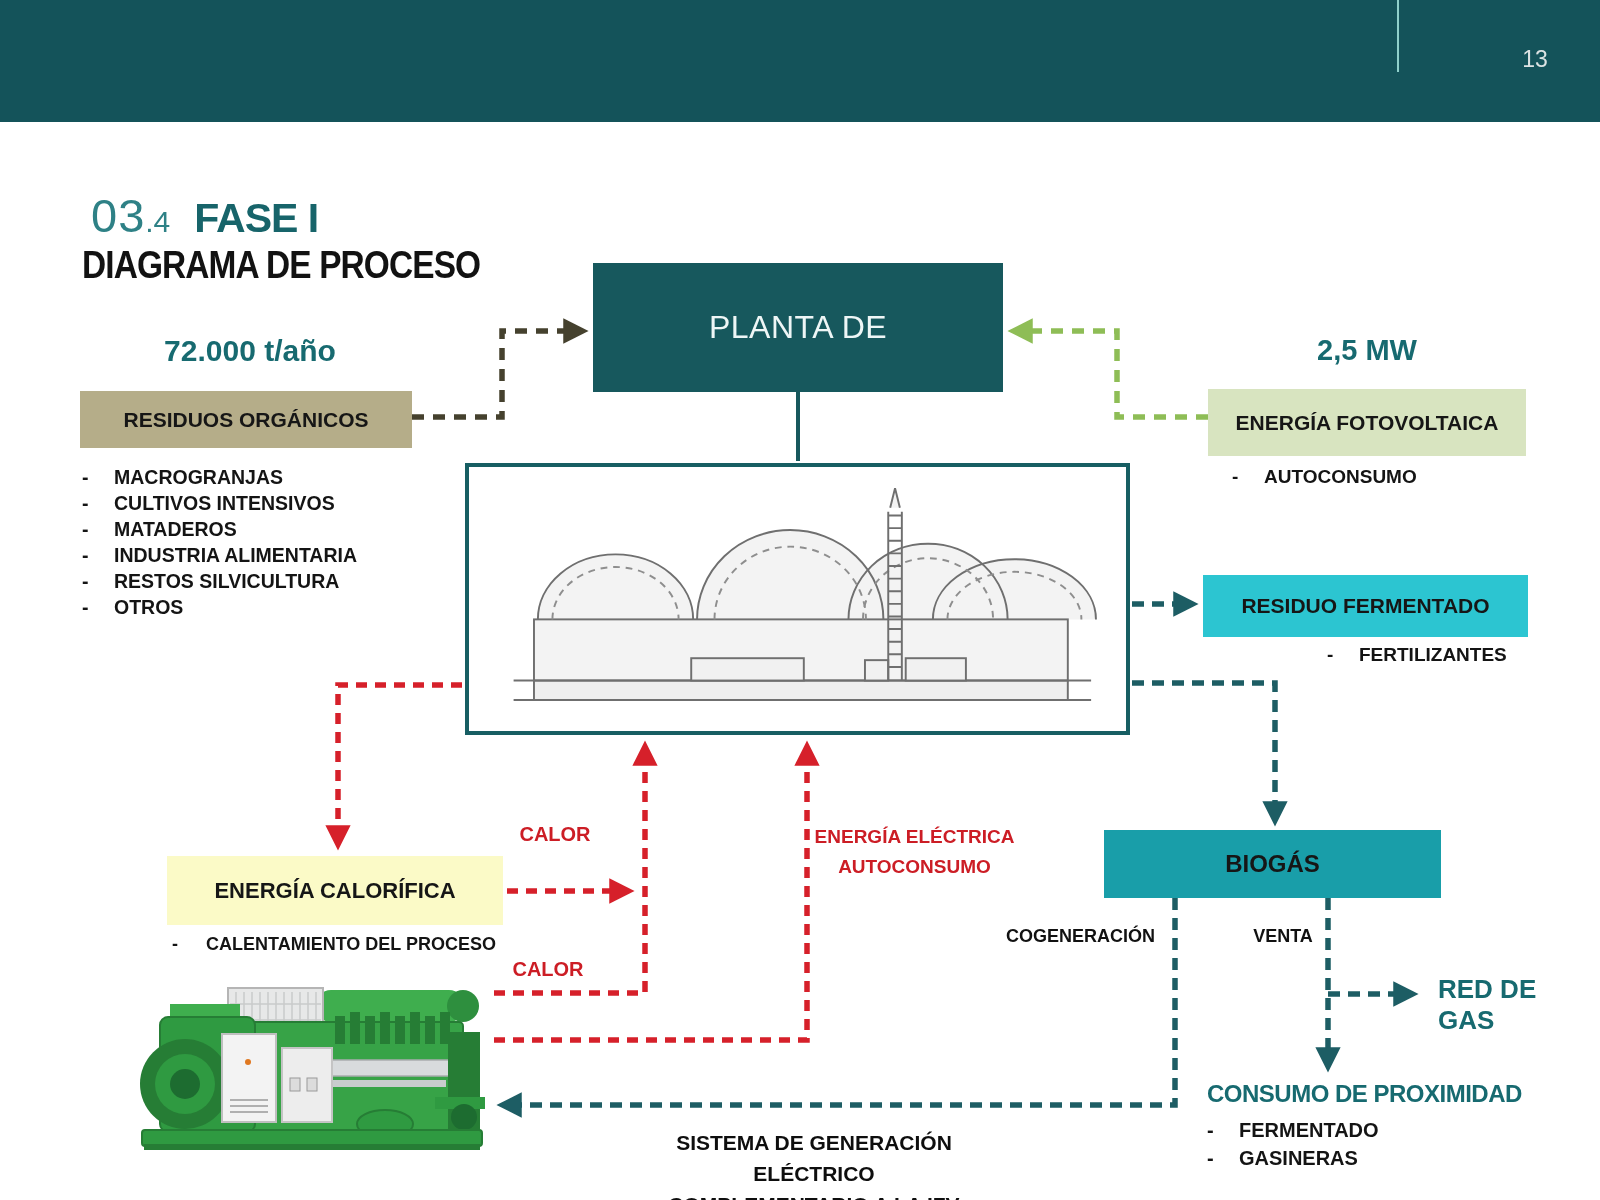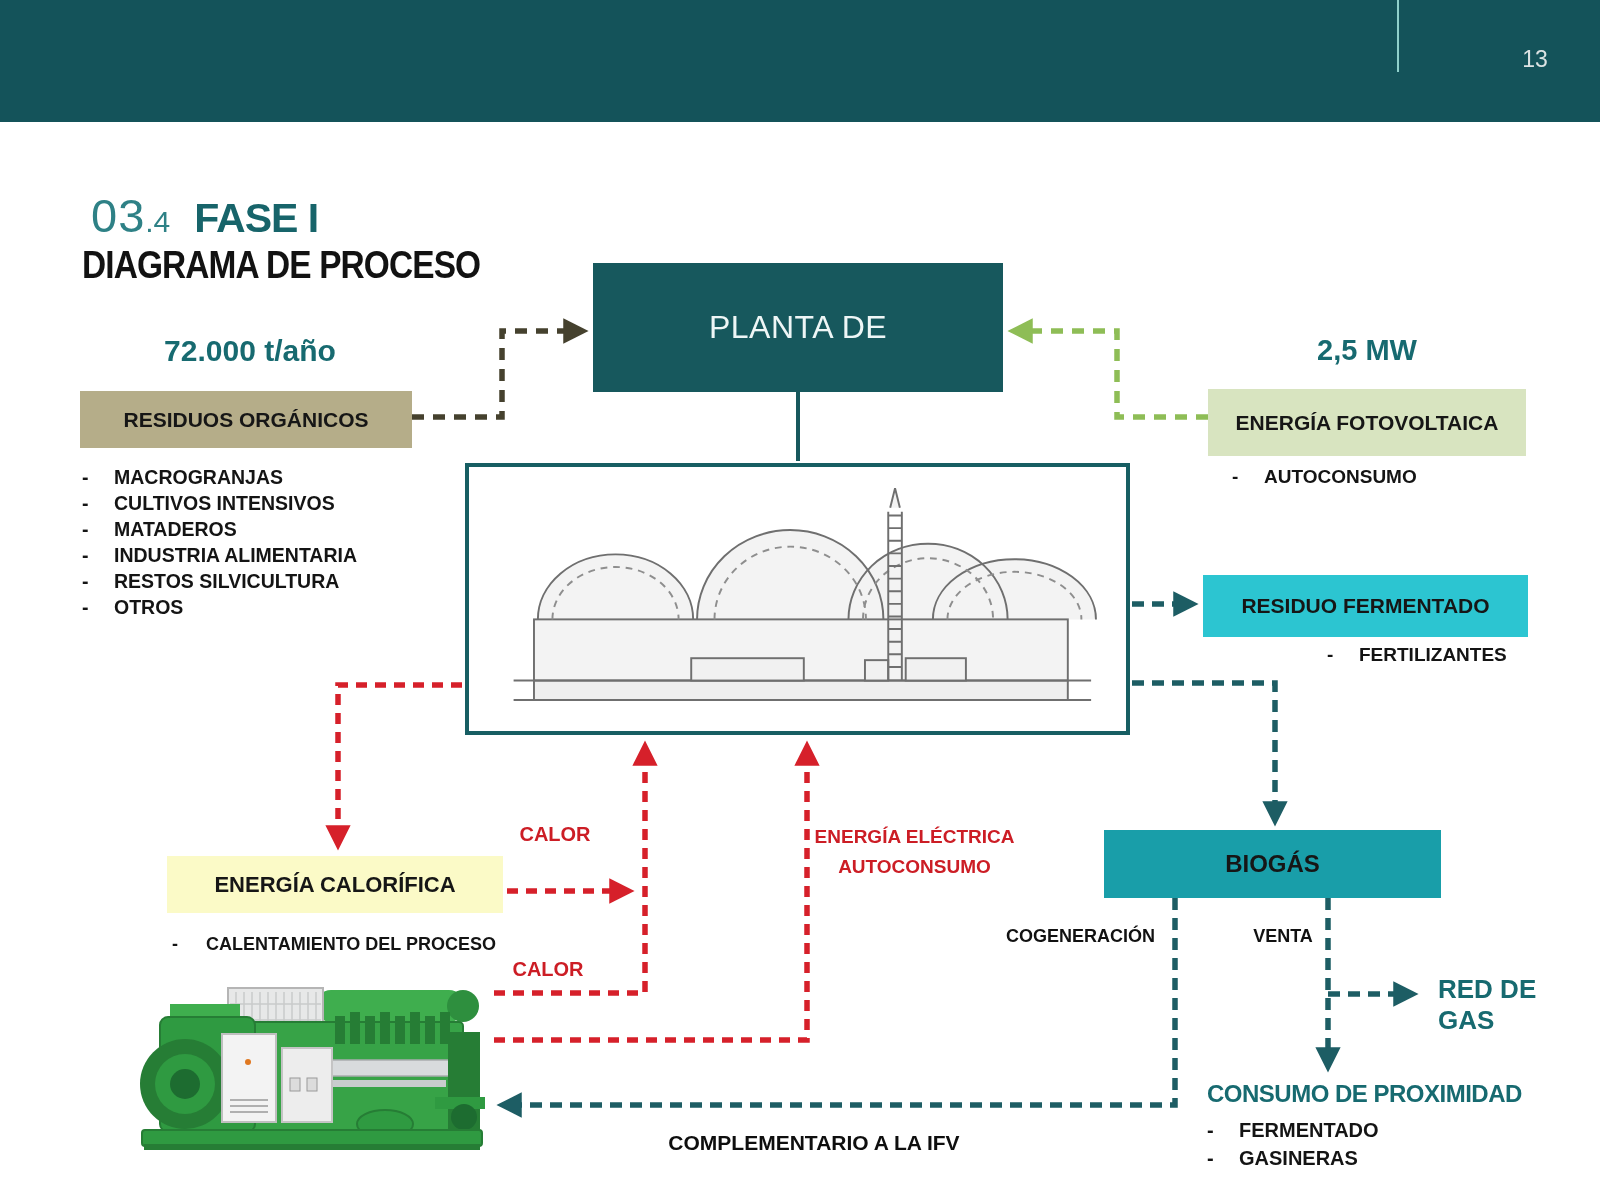--- a/index.html
+++ b/index.html
@@ -22,21 +22,21 @@
 
   
   .node { position:absolute; display:flex; align-items:center; justify-content:center;
           font-weight:700; font-size:21px; color:#161616; text-align:center; }
   .box-residuos   { left:80px;  top:391px; width:332px; height:57px; background:#b5ad89; }
   .box-planta     { left:593px; top:263px; width:410px; height:129px; background:#17585d;
                     font-size:32px; font-weight:400; color:#eef6f6; line-height:43px; letter-spacing:.5px; }
   .box-fv         { left:1208px; top:389px; width:318px; height:67px; background:#d8e4c0; }
   .box-rf         { left:1203px; top:575px; width:325px; height:62px; background:#2cc5d1; }
   .box-biogas     { left:1104px; top:830px; width:337px; height:68px; background:#199ea9; font-size:24px; }
-  .box-calorifica { left:167px; top:856px; width:336px; height:57px; background:#fbfac7; font-size:22px; }
+  .box-calorifica { left:167px; top:856px; width:336px; height:69px; background:#fbfac7; font-size:22px; }
 
   .qty { position:absolute; text-align:center; font-weight:700; color:#176a70; }
   .qty-residuos { left:80px;  top:334px; width:340px; font-size:30px; }
   .qty-fv       { left:1208px; top:334px; width:318px; font-size:29px; }
 
   
   .blist { position:absolute; }
   .brow { display:flex; align-items:baseline; font-weight:700; color:#141414; }
   .brow .d { flex:0 0 32px; }
   .blist-left  { left:82px; top:464px; font-size:19.5px; }
@@ -254,20 +254,21 @@
     </g>
     <rect x="318" y="50" width="32" height="100" fill="#267d35"></rect>
     <rect x="305" y="115" width="50" height="12" fill="#2f9a41"></rect>
     <circle cx="334" cy="135" r="13" fill="#1d6c30"></circle>
     <ellipse cx="255" cy="142" rx="28" ry="14" fill="#2f9a41" stroke="#267d35" stroke-width="2"></ellipse>
     <rect x="12" y="148" width="340" height="16" rx="3" fill="#2f9a41" stroke="#267d35" stroke-width="2"></rect>
     <rect x="14" y="162" width="336" height="6" fill="#267d35"></rect>
   </svg>
 
   <div class="flabel lbl-caption">
+    <div>SISTEMA DE GENERACIÓN ELÉCTRICO</div>
     <div>COMPLEMENTARIO A LA IFV</div>
   </div>
 
   <svg class="overlay" viewBox="0 0 1600 1200">
     <defs>
       <marker id="ar-olive" markerWidth="4.6" markerHeight="4.6" refX="0.5" refY="2.3" orient="auto">
           <path d="M0 0 L4.6 2.3 L0 4.6 Z" fill="#45412e"></path>
         </marker>
       <marker id="ar-green" markerWidth="4.6" markerHeight="4.6" refX="0.5" refY="2.3" orient="auto">
           <path d="M0 0 L4.6 2.3 L0 4.6 Z" fill="#8ebd56"></path>

